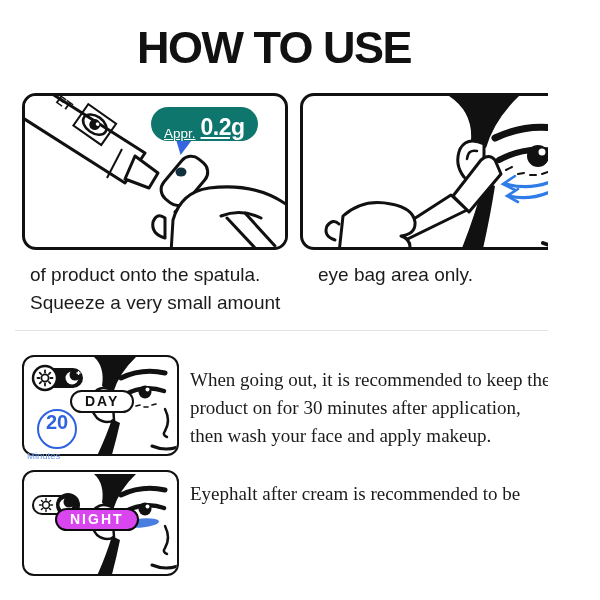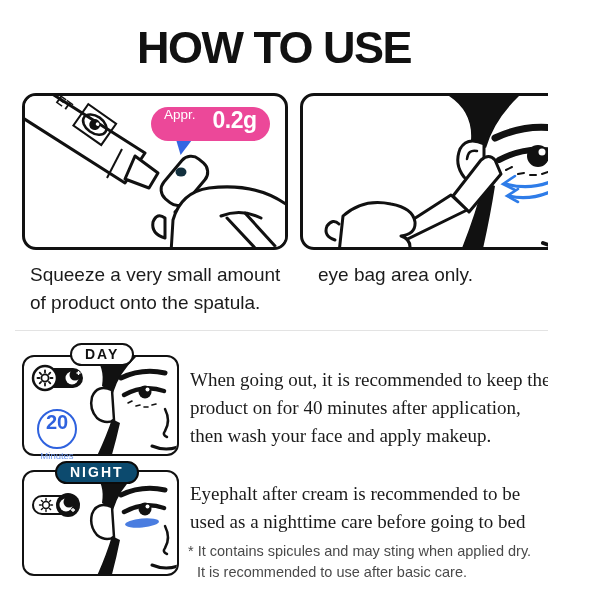--- a/index.html
+++ b/index.html
@@ -16,25 +16,25 @@
   .card {
     position:absolute; background:#fff; border:3px solid #111;
     border-radius:14px; overflow:hidden;
   }
   .card-squeeze { left:22px; top:93px; width:266px; height:157px; }
   .card-apply   { left:300px; top:93px; width:278px; height:157px; }
   .card svg.illus { position:absolute; left:0; top:0; }
 
   .bubble {
     position:absolute; left:126px; top:11px; height:34px; padding:0 13px;
-    background:#ec4899; border-radius:17px; color:#fff;
-    display:flex; align-items:flex-start; gap:5px; z-index:3;
+    background:#0f766e; border-radius:17px; color:#fff;
+    display:flex; align-items:flex-end; gap:5px; z-index:3;text-decoration:underline;
   }
   .bubble .pfx { font-size:13.5px; }
-  .bubble .val { font-size:23px; font-weight:bold; letter-spacing:-0.5px;margin-left:12px; }
+  .bubble .val { font-size:23px; font-weight:bold; letter-spacing:-0.5px; }
   .bubble-tail {
     position:absolute; left:150px; top:40px; width:20px; height:19px;
     background:#3566E2; z-index:2;
     clip-path: polygon(0 0, 100% 0, 28% 100%);
   }
 
   .caption {
     position:absolute; top:261px; font-size:19px; line-height:28px; color:#1b1b1b;
   }
   .caption-squeeze { left:30px; }
@@ -44,37 +44,37 @@
 
   
   .rcard {
     position:absolute; left:22px; width:157px; background:#fff;
     border:2.5px solid #111; border-radius:12px; overflow:hidden;
   }
   .rcard-day   { top:355px; height:101px; }
   .rcard-night { top:470px; height:106px; }
   .pill {
     position:absolute; z-index:4; font-weight:bold; font-size:14px; letter-spacing:2px;
-    border-radius:14px; padding:1px 13px 2px; text-align:right;
+    border-radius:14px; padding:1px 13px 2px; text-align:right;margin-top:47px;
   }
   .pill-day   { left:70px; top:343px; background:#fff; color:#111; border:2.5px solid #111; }
-  .pill-night { left:55px; top:461px; background:#0c4a6e; color:#fff; border:2.5px solid #0b0b0b; }
+  .pill-night { left:55px; top:461px; background:#d946ef; color:#fff; border:2.5px solid #0b0b0b; }
 
   .toggle { position:absolute; z-index:3; }
   .toggle-day   { left:31px; top:364px; }
   .toggle-night { left:31px; top:491px; }
 
   .timer-circle {
     position:absolute; left:37px; top:409px; width:40px; height:40px;
     border:2.5px solid #2F62DE; border-radius:50%;
     display:flex; align-items:flex-start; justify-content:center;
     color:#2F62DE; font-size:20px; font-weight:bold; z-index:3;
   }
   .timer-unit {
-    position:absolute; left:27px; top:450px; width:60px; text-align:center;
+    position:absolute; left:27px; top:450px; width:60px; 
     color:#6e97ee; font-size:9.5px; z-index:3;
   }
 
   .para { position:absolute; left:190px; width:400px; font-size:19px; line-height:28px; color:#1b1b1b;font-family:Liberation Serif, serif; }
   .para-day   { top:366px; }
   .para-night { top:480px; }
 
   .footnote { position:absolute; left:188px; top:541px; font-size:14.5px; line-height:21px; color:#4a4a4a; }
   .footnote .fn2 { padding-left:9px; }
 </style>
@@ -167,22 +167,22 @@
           <path d="M150,100 L178,64 Q186,57 192,64 L198,78 L166,116 Z"></path>
         </g>
         <path d="M58,157 L148,99 L164,114 L76,157 Z"></path>
         <path d="M40,120 Q60,102 88,108 Q110,112 112,126 Q113,138 98,140 Q110,144 106,157 L36,157 Z"></path>
         <path d="M36,128 Q30,122 24,130 Q20,140 32,144" fill="#fff"></path>
       </g>
     </svg>
   </div>
 
   <div class="caption caption-squeeze">
+    <div>of product onto the spatula.</div>
     <div>Squeeze a very small amount</div>
-    <div>of product onto the spatula.</div>
   </div>
   <div class="caption caption-apply">
     <div>eye bag area only.</div>
   </div>
 
   <div class="divider"></div>
 
   <div class="rcard rcard-day">
     <svg class="illus" width="157" height="101" viewBox="0 0 157 101">
       <path d="M70,0 L112,0 Q95,16 89,36 L78,29 Q81,10 70,0 Z" fill="#111"></path>
@@ -221,21 +221,21 @@
         <path d="M10.1,17.9 l-1.4,1.4"></path>
     </g>
   </svg>
   <div class="timer-circle">
     <span>20</span>
   </div>
   <div class="timer-unit">Minutes</div>
 
   <div class="para para-day">
     <div>When going out, it is recommended to keep the</div>
-    <div>product on for 40 minutes after application,</div>
+    <div>product on for 30 minutes after application,</div>
     <div>then wash your face and apply makeup.</div>
   </div>
 
   <div class="rcard rcard-night">
     <svg class="illus" width="157" height="106" viewBox="0 0 157 106">
       <path d="M70,2 L112,2 Q95,18 89,38 L78,31 Q81,12 70,2 Z" fill="#111"></path>
       <path d="M88,35 Q73,29 68,42 Q65,54 73,63 Q82,70 90,65 Z" fill="#fff" stroke="#111" stroke-width="2.5"></path>
       <path d="M88,64 L96,68 Q92,88 87,106 L72,106 Q82,84 88,64 Z" fill="#111"></path>
       <path d="M97,23 Q118,13 141,18" fill="none" stroke="#111" stroke-width="5" stroke-linecap="round"></path>
       <path d="M100,40 Q120,29 140,36" fill="none" stroke="#111" stroke-width="4.5" stroke-linecap="round"></path>
@@ -261,21 +261,16 @@
         <path d="M11.6,17.4 l-1.2,1.2"></path>
     </g>
     <circle cx="37" cy="14" r="12" fill="#111"></circle>
     <circle cx="35" cy="14" r="6.5" fill="#fff"></circle>
     <circle cx="38" cy="11" r="5.5" fill="#111"></circle>
     <path d="M42,17 v4 M40,19 h4" stroke="#fff" stroke-width="1.3"></path>
   </svg>
 
   <div class="para para-night">
     <div>Eyephalt after cream is recommended to be</div>
-    <div>used as a nighttime care before going to bed</div>
-  </div>
-
-  <div class="footnote">
-    <div class="fn1">* It contains spicules and may sting when applied dry.</div>
-    <div class="fn2">It is recommended to use after basic care.</div>
-  </div>
+  </div>
+
 
 </div>
 
 </body></html>

